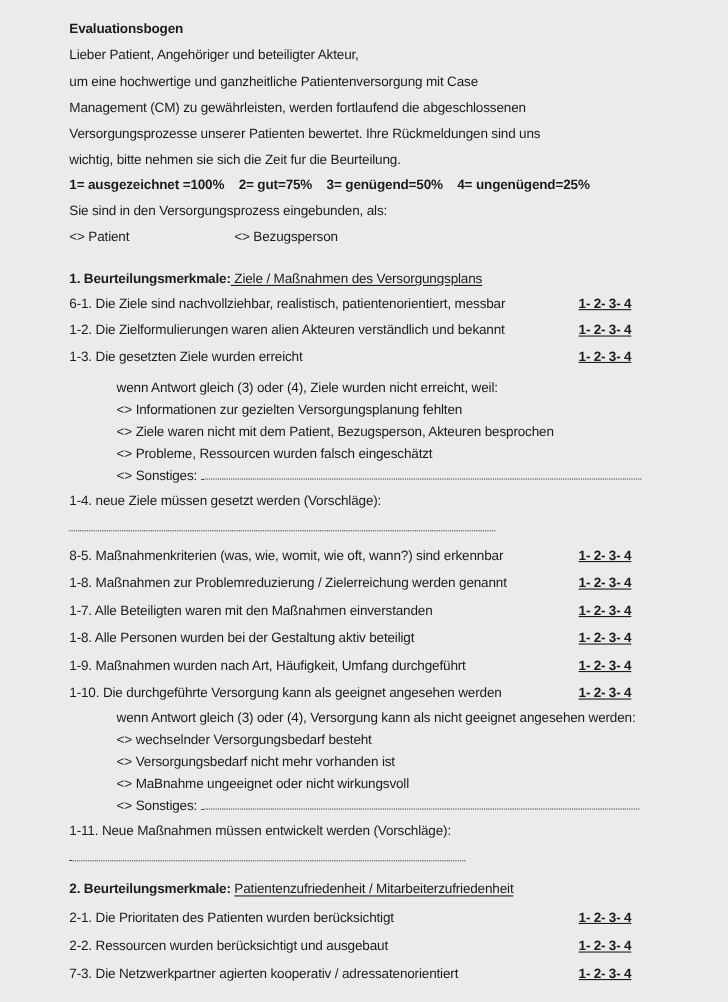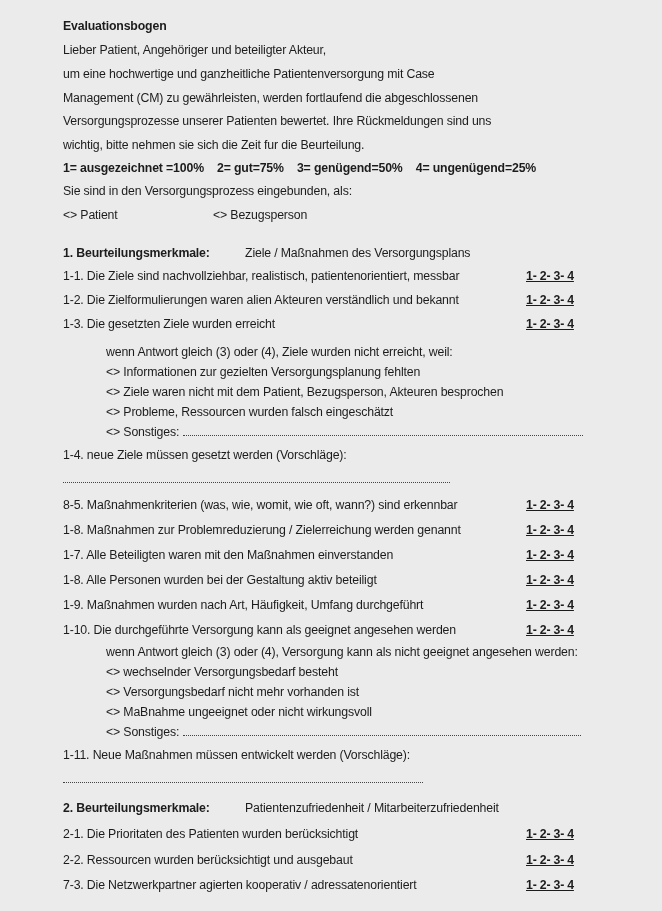--- a/index.html
+++ b/index.html
@@ -23,21 +23,21 @@
       width: 590px;
     }
     .line {
       position: absolute;
       left: 0;
       white-space: nowrap;
       line-height: 16px;
       letter-spacing: -0.15px;
     }
     .bold { font-weight: bold; }
-    .ul { text-underline-offset: 2px; margin-left: 32px; }
+    .ul { text-decoration: underline; text-underline-offset: 2px; }
     .indent { left: 43px; }
     .rating {
       position: absolute;
       left: 463px;
       font-weight: bold;
       white-space: nowrap;
       line-height: 16px;
       letter-spacing: -0.2px;
       text-decoration: underline;
     }
@@ -75,21 +75,21 @@
 
   <div class="line" style="top:207px; width:590px">
     <span>&lt;&gt; Patient</span>
     <span class="opt-b">&lt;&gt; Bezugsperson</span>
   </div>
 
   <div class="line" style="top:245px">
     <span class="bold">1. Beurteilungsmerkmale:</span><span class="ul"> Ziele / Maßnahmen des Versorgungsplans</span>
   </div>
 
-  <div class="line" style="top:268px">1-1. Die Ziele sind nachvollziehbar, realistisch, patientenorientiert, messbar</div>
+  <div class="line" style="top:268px">6-1. Die Ziele sind nachvollziehbar, realistisch, patientenorientiert, messbar</div>
   <div class="rating" style="top:268px">1- 2- 3- 4</div>
 
   <div class="line" style="top:292px">1-2. Die Zielformulierungen waren alien Akteuren verständlich und bekannt</div>
   <div class="rating" style="top:292px">1- 2- 3- 4</div>
 
   <div class="line" style="top:316px">1-3. Die gesetzten Ziele wurden erreicht</div>
   <div class="rating" style="top:316px">1- 2- 3- 4</div>
 
   <div class="line indent" style="top:344px">wenn Antwort gleich (3) oder (4), Ziele wurden nicht erreicht, weil:</div>
   <div class="line indent" style="top:364px">&lt;&gt; Informationen zur gezielten Versorgungsplanung fehlten</div>

